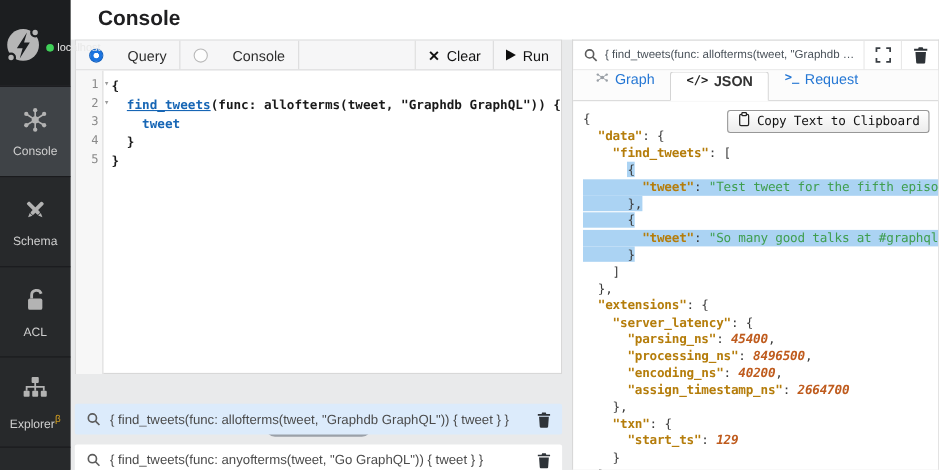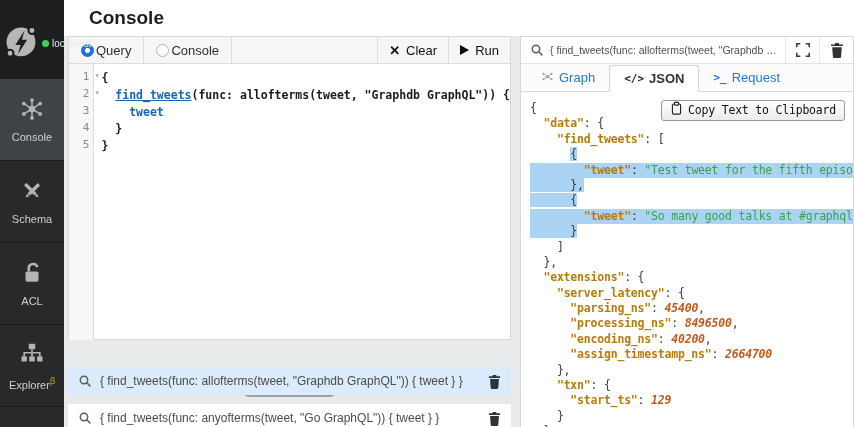--- a/index.html
+++ b/index.html
@@ -16,21 +16,21 @@
   .nav-label { font-size:11px; color:#cfcfcf; }
   .beta { color:#d5a021; font-size:9px; vertical-align:super; }
 
   
   #header { position:absolute; left:64px; top:0; right:0; height:36px; background:#ffffff; }
   #page-title { font-size:19px; font-weight:700; color:#1f1f21; line-height:36px; padding-left:25px; }
 
   
   #query-card { position:absolute; left:68px; top:36px; width:443px; height:304px; background:#fff; border:1px solid #d8d8d8; }
   .toolbar { height:27px; background:#f6f6f7; border-bottom:1px solid #dcdcdc; display:flex; align-items:stretch; }
-  .tcell { display:flex; align-items:center; gap:2px; padding:0 12px; border-right:1px solid #dcdcdc; font-size:13px; color:#2e2e2e; cursor:pointer;}
+  .tcell { display:flex; align-items:center; gap:22px; padding:0 12px; border-right:1px solid #dcdcdc; font-size:13px; color:#2e2e2e; cursor:pointer;}
   .acell { display:flex; align-items:center; gap:6px; padding:0 11px; border-left:1px solid #dcdcdc; font-size:13px; color:#111; cursor:pointer; font-weight:500;}
   .spacer { flex:1; }
   .radio { width:13px; height:13px; border-radius:50%; }
   .radio.on  { background:radial-gradient(circle,#ffffff 0 2.2px,#1c74e0 2.8px); border:1px solid #1663c0; }
   .radio.off { background:#fdfdfd; border:1.5px solid #b9b9b9; }
   .run-tri { width:0; height:0; border-left:9px solid #0d0d0d; border-top:5.5px solid transparent; border-bottom:5.5px solid transparent; }
   .x-glyph { font-size:13px; font-weight:700; color:#111; }
 
   #editor { display:flex; height:276px; overflow:hidden; cursor:text;}
   #gutter { width:34px; background:#f7f7f7; border-right:1px solid #ddd; padding-top:6px; }
@@ -51,21 +51,21 @@
   .hicon { flex:0 0 auto; display:flex; align-items:center; }
 
   
   #result-card { position:absolute; left:520px; top:36px; width:334px; height:391px; background:#fff; border:1px solid #d8d8d8; border-bottom:none; display:flex; flex-direction:column; }
   #rtop { height:27px; border-bottom:1px solid #e4e4e4; display:flex; align-items:stretch; flex:0 0 auto;}
   #rtop .qicon { display:flex; align-items:center; padding-left:9px; }
   #query-preview { flex:1; font-size:10.5px; color:#4a525a; line-height:26px; white-space:nowrap; overflow:hidden; text-overflow:ellipsis; padding:0 6px; cursor:pointer;}
   .icell { width:34px; border-left:1px solid #e8e8e8; display:flex; align-items:center; justify-content:center; cursor:pointer; }
 
   #rtabs { height:28px; background:#fcfcfc; border-bottom:1px solid #d9d9d9; display:flex; align-items:flex-end; padding-left:6px; flex:0 0 auto;}
-  .rtab { height:27px; display:flex; align-items:center; gap:5px; padding:0 14px; font-size:13px; color:#2577d4; cursor:pointer; }
+  .rtab { height:27px; display:flex; gap:5px; padding:0 14px; font-size:13px; color:#2577d4; cursor:pointer; }
   .rtab.active { background:#fff; border:1px solid #d4d4d4; border-bottom:1px solid #fff; border-radius:3px 3px 0 0; color:#333; font-weight:700; margin-bottom:-1px; }
   .tab-glyph { font-family:"DejaVu Sans Mono", monospace; font-weight:700; font-size:11px; }
 
   #jsonview { position:relative; flex:1; overflow:hidden; padding:9px 0 0 9px;
     font-family:"DejaVu Sans Mono", monospace; font-size:11.5px; letter-spacing:-0.2px; line-height:15.4px; color:#3b3b3b; }
   #jsonview .cl { white-space:pre; height:15.4px; }
   .seg-k { color:#b57d0b; font-weight:700; }
   .seg-s { color:#3f9e4f; }
   .seg-n { color:#bf5b1d; font-weight:700;font-style:italic; }
   .sel { background:#abd3f3; }

